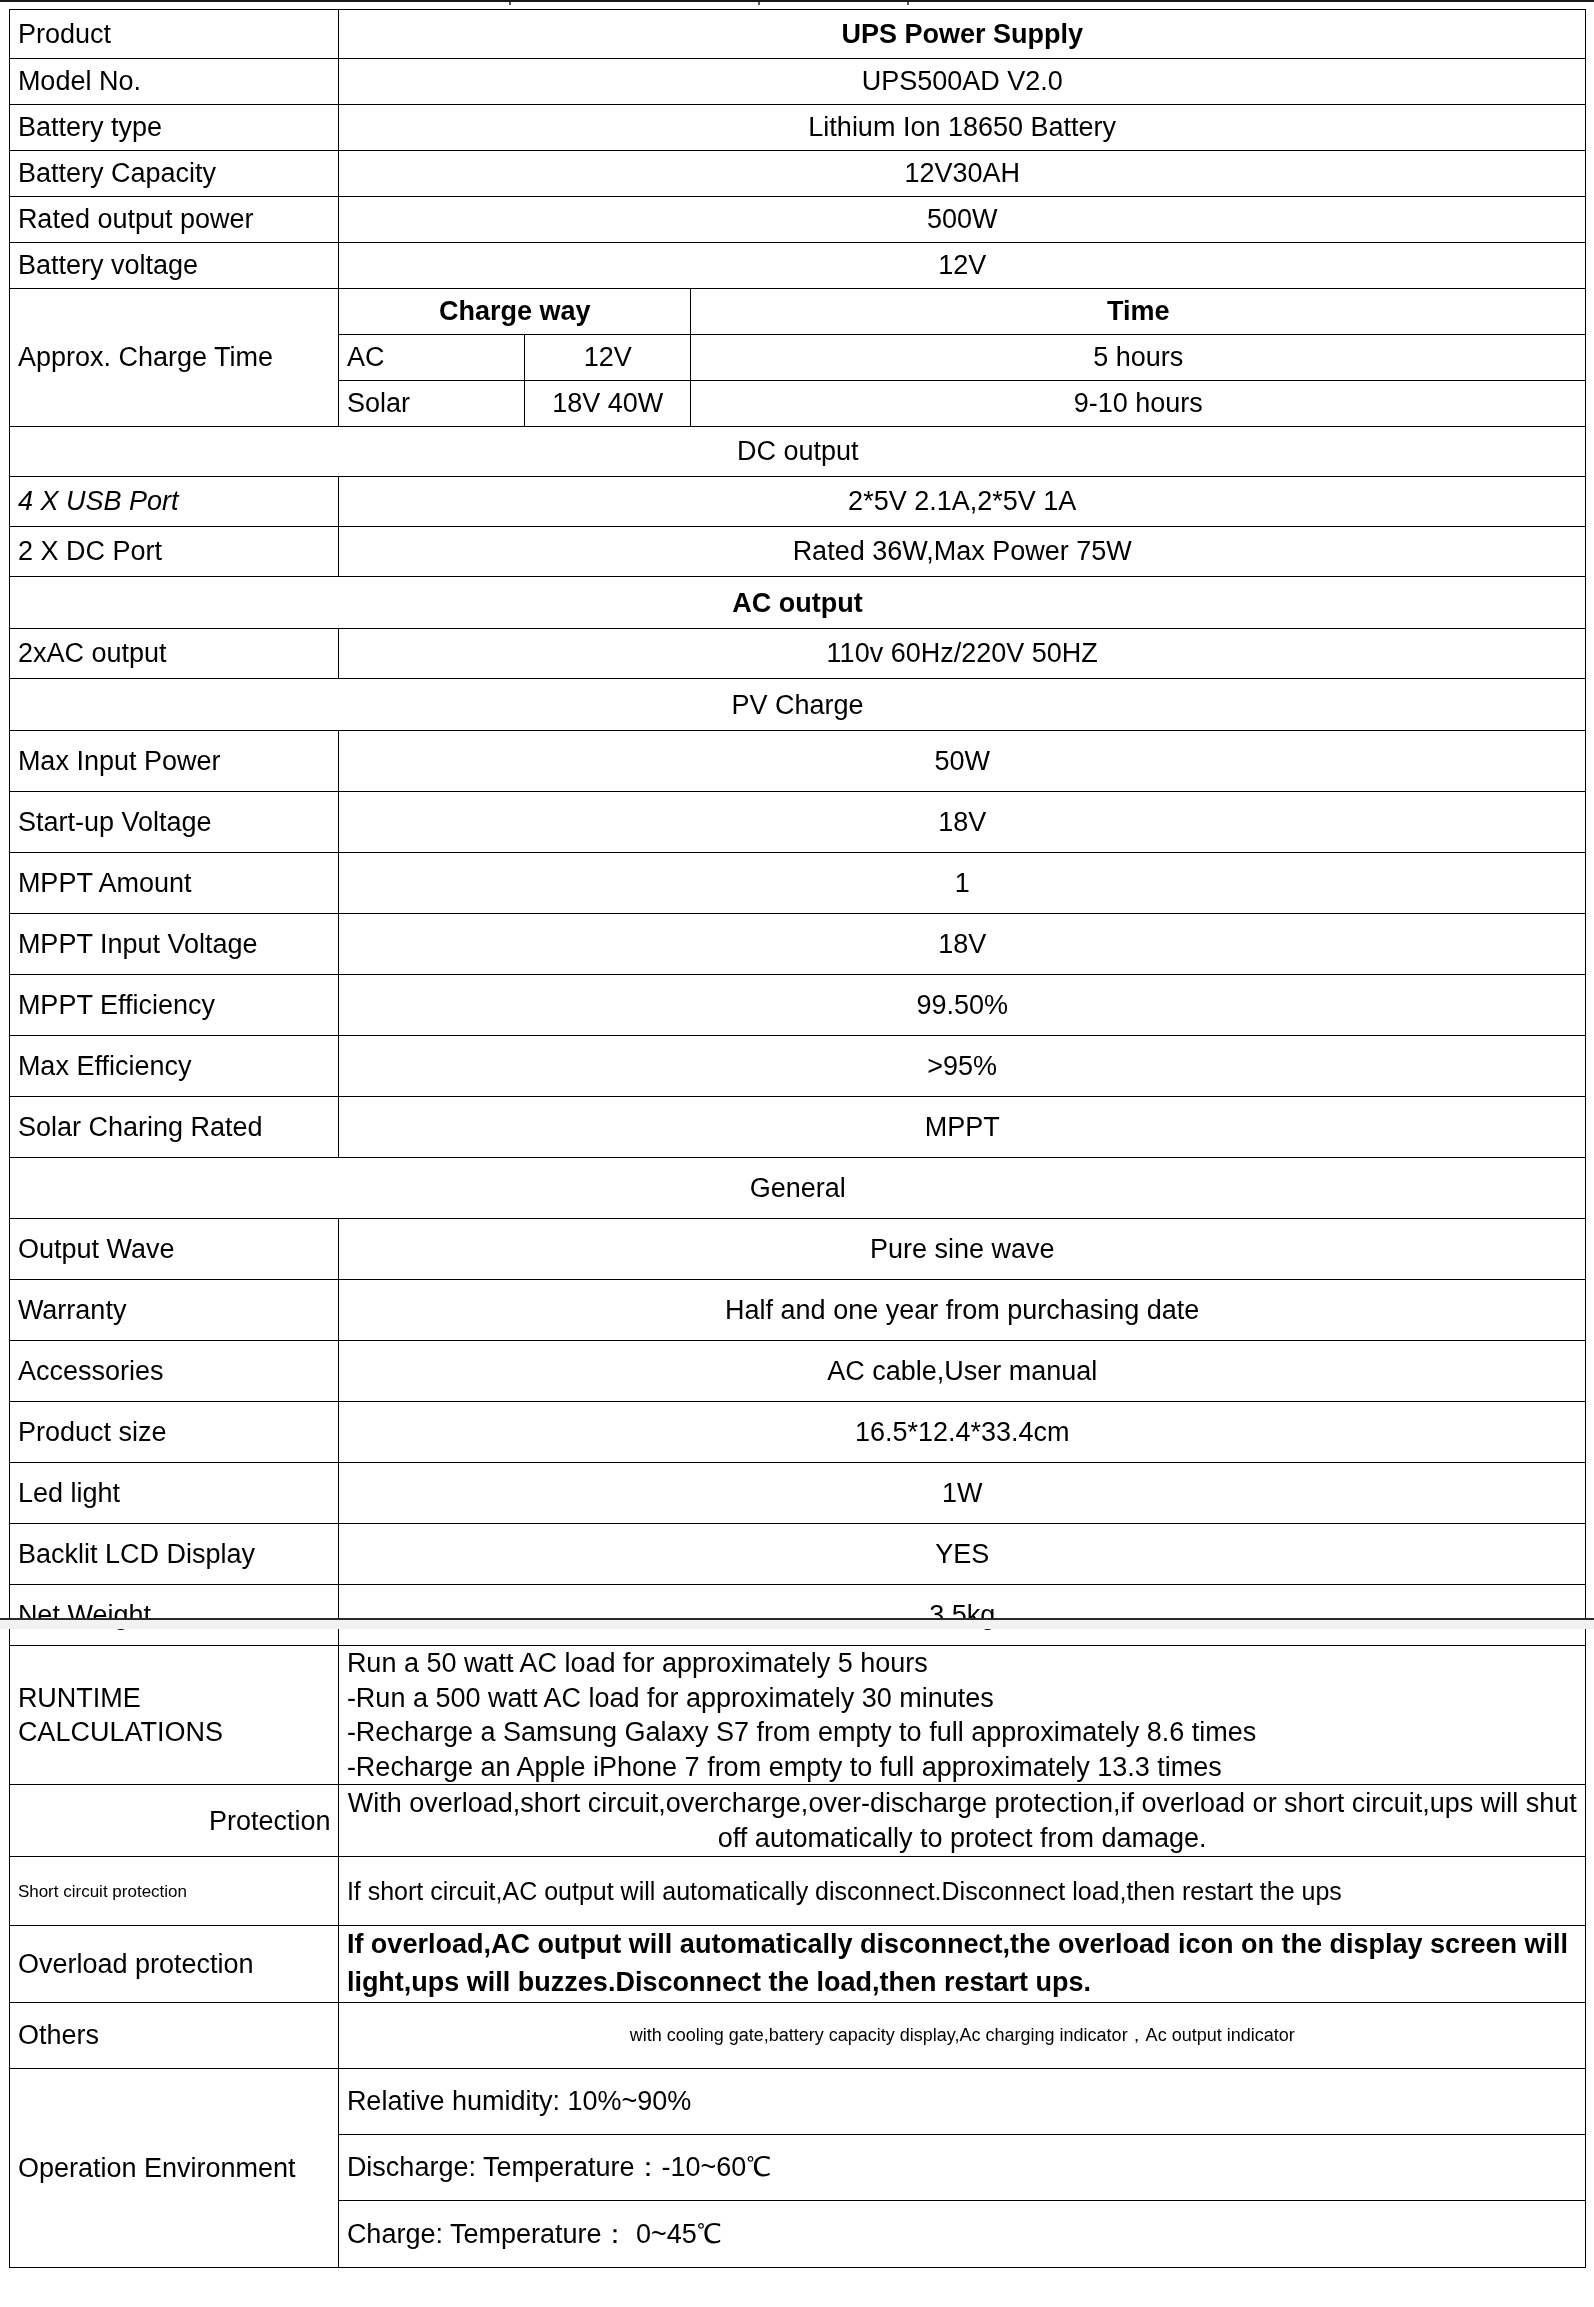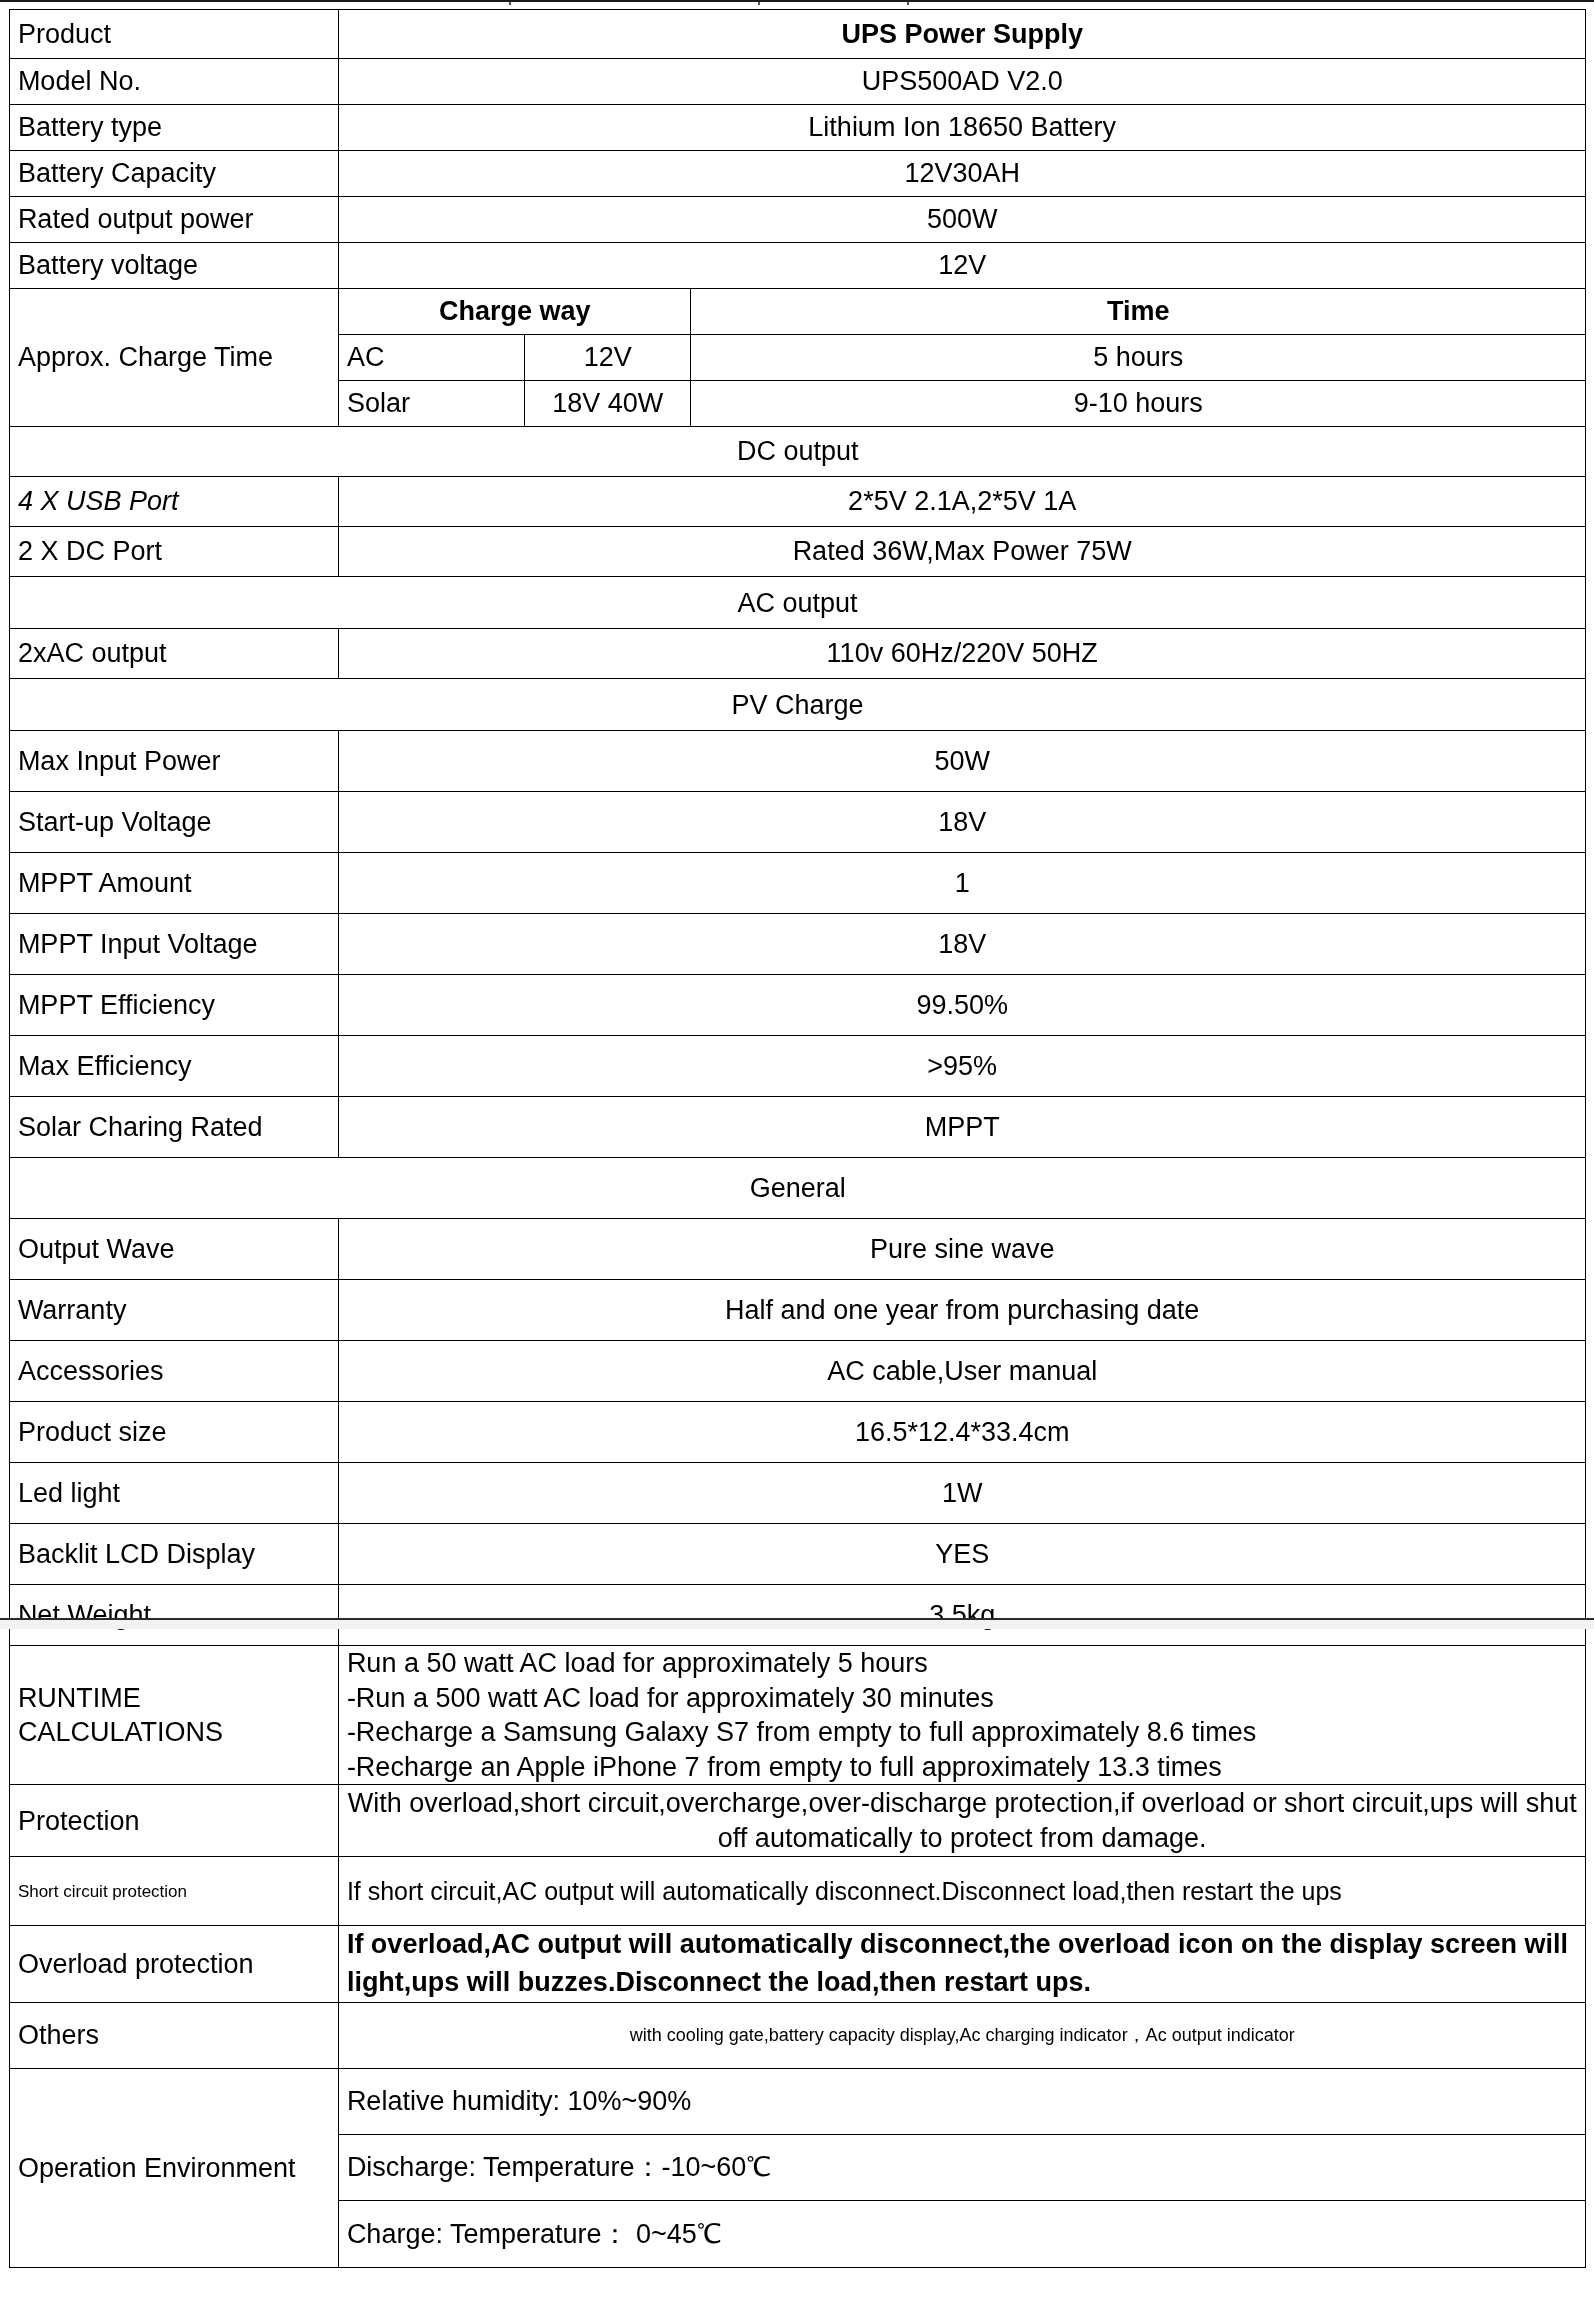--- a/index.html
+++ b/index.html
@@ -198,21 +198,21 @@
       </tr>
 
       <tr>
         <td class="label" style="height:49px;">2 X DC  Port</td>
         <td class="val" colspan="3">Rated 36W,Max Power 75W</td>
       </tr>
 
       <tr>
         <td style="height:51px;border-right:none;"></td>
         <td class="section" colspan="3" style="border-left:none;position:relative;">
-          <span style="position:absolute;left:-329px;right:0;text-align:center;top:50%;transform:translateY(-50%);">AC output</span>
+          <span style="position:absolute;left:-329px;right:0;text-align:center;top:50%;transform:translateY(-50%);font-weight:bold;">AC output</span>
         </td>
       </tr>
 
       <tr>
         <td class="label" style="height:49px;">2xAC output</td>
         <td class="val" colspan="3">110v 60Hz/220V 50HZ</td>
       </tr>
 
       <tr>
         <td style="height:51px;border-right:none;"></td>
@@ -298,21 +298,21 @@
       <tr>
         <td class="label multiline" style="height:138px;white-space:pre-line;">RUNTIME
 CALCULATIONS</td>
         <td class="multiline" colspan="3">Run a 50 watt AC load for approximately 5 hours
 -Run a 500 watt AC load for approximately 30 minutes
 -Recharge a Samsung Galaxy S7 from empty to full approximately 8.6 times
 -Recharge an Apple iPhone 7 from empty to full approximately 13.3 times</td>
       </tr>
 
       <tr>
-        <td class="label" style="height:71px;">Protection</td>
+        <td class="label" style="height:71px;text-align:right;">Protection</td>
         <td class="center-wrap" colspan="3">With overload,short circuit,overcharge,over-discharge protection,if overload or short circuit,ups will shut off automatically to protect from damage.</td>
       </tr>
 
       <tr>
         <td class="label" style="height:68px;font-size:17px;">Short circuit protection</td>
         <td class="val-left" colspan="3" style="font-size:25px;">If short circuit,AC output will automatically disconnect.Disconnect load,then restart the ups</td>
       </tr>
 
       <tr>
         <td class="label" style="height:71px;">Overload protection</td>

